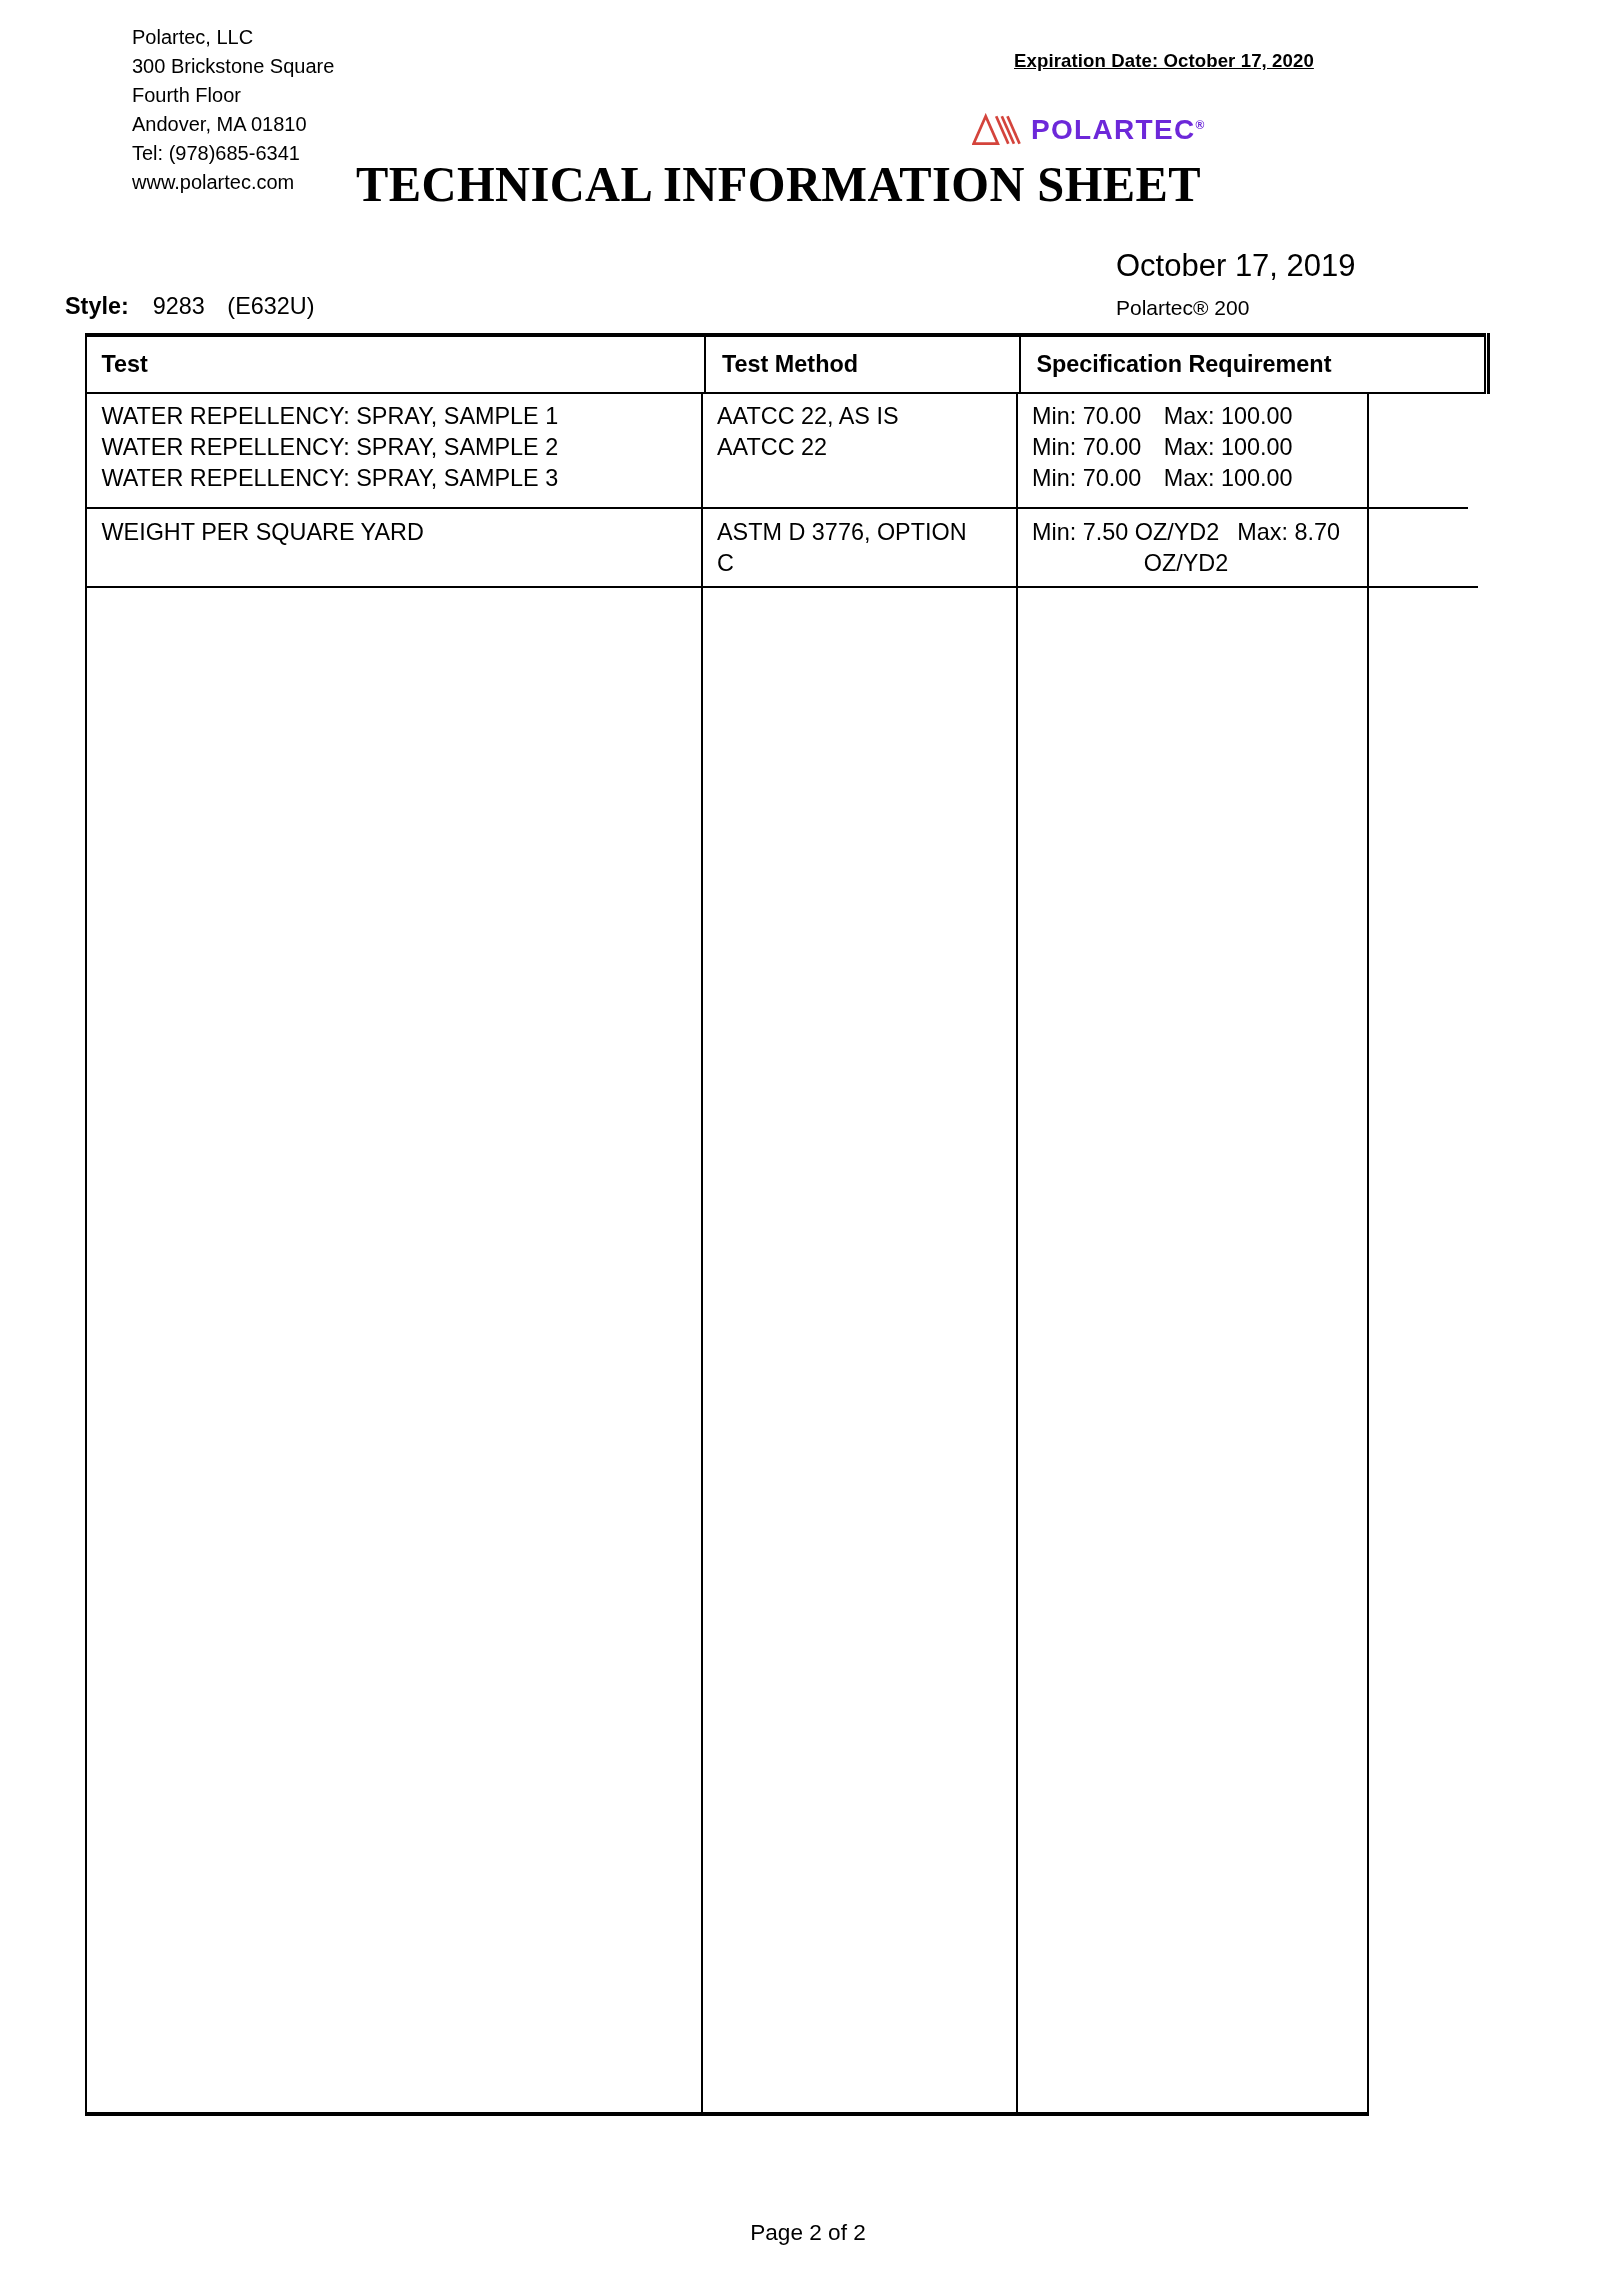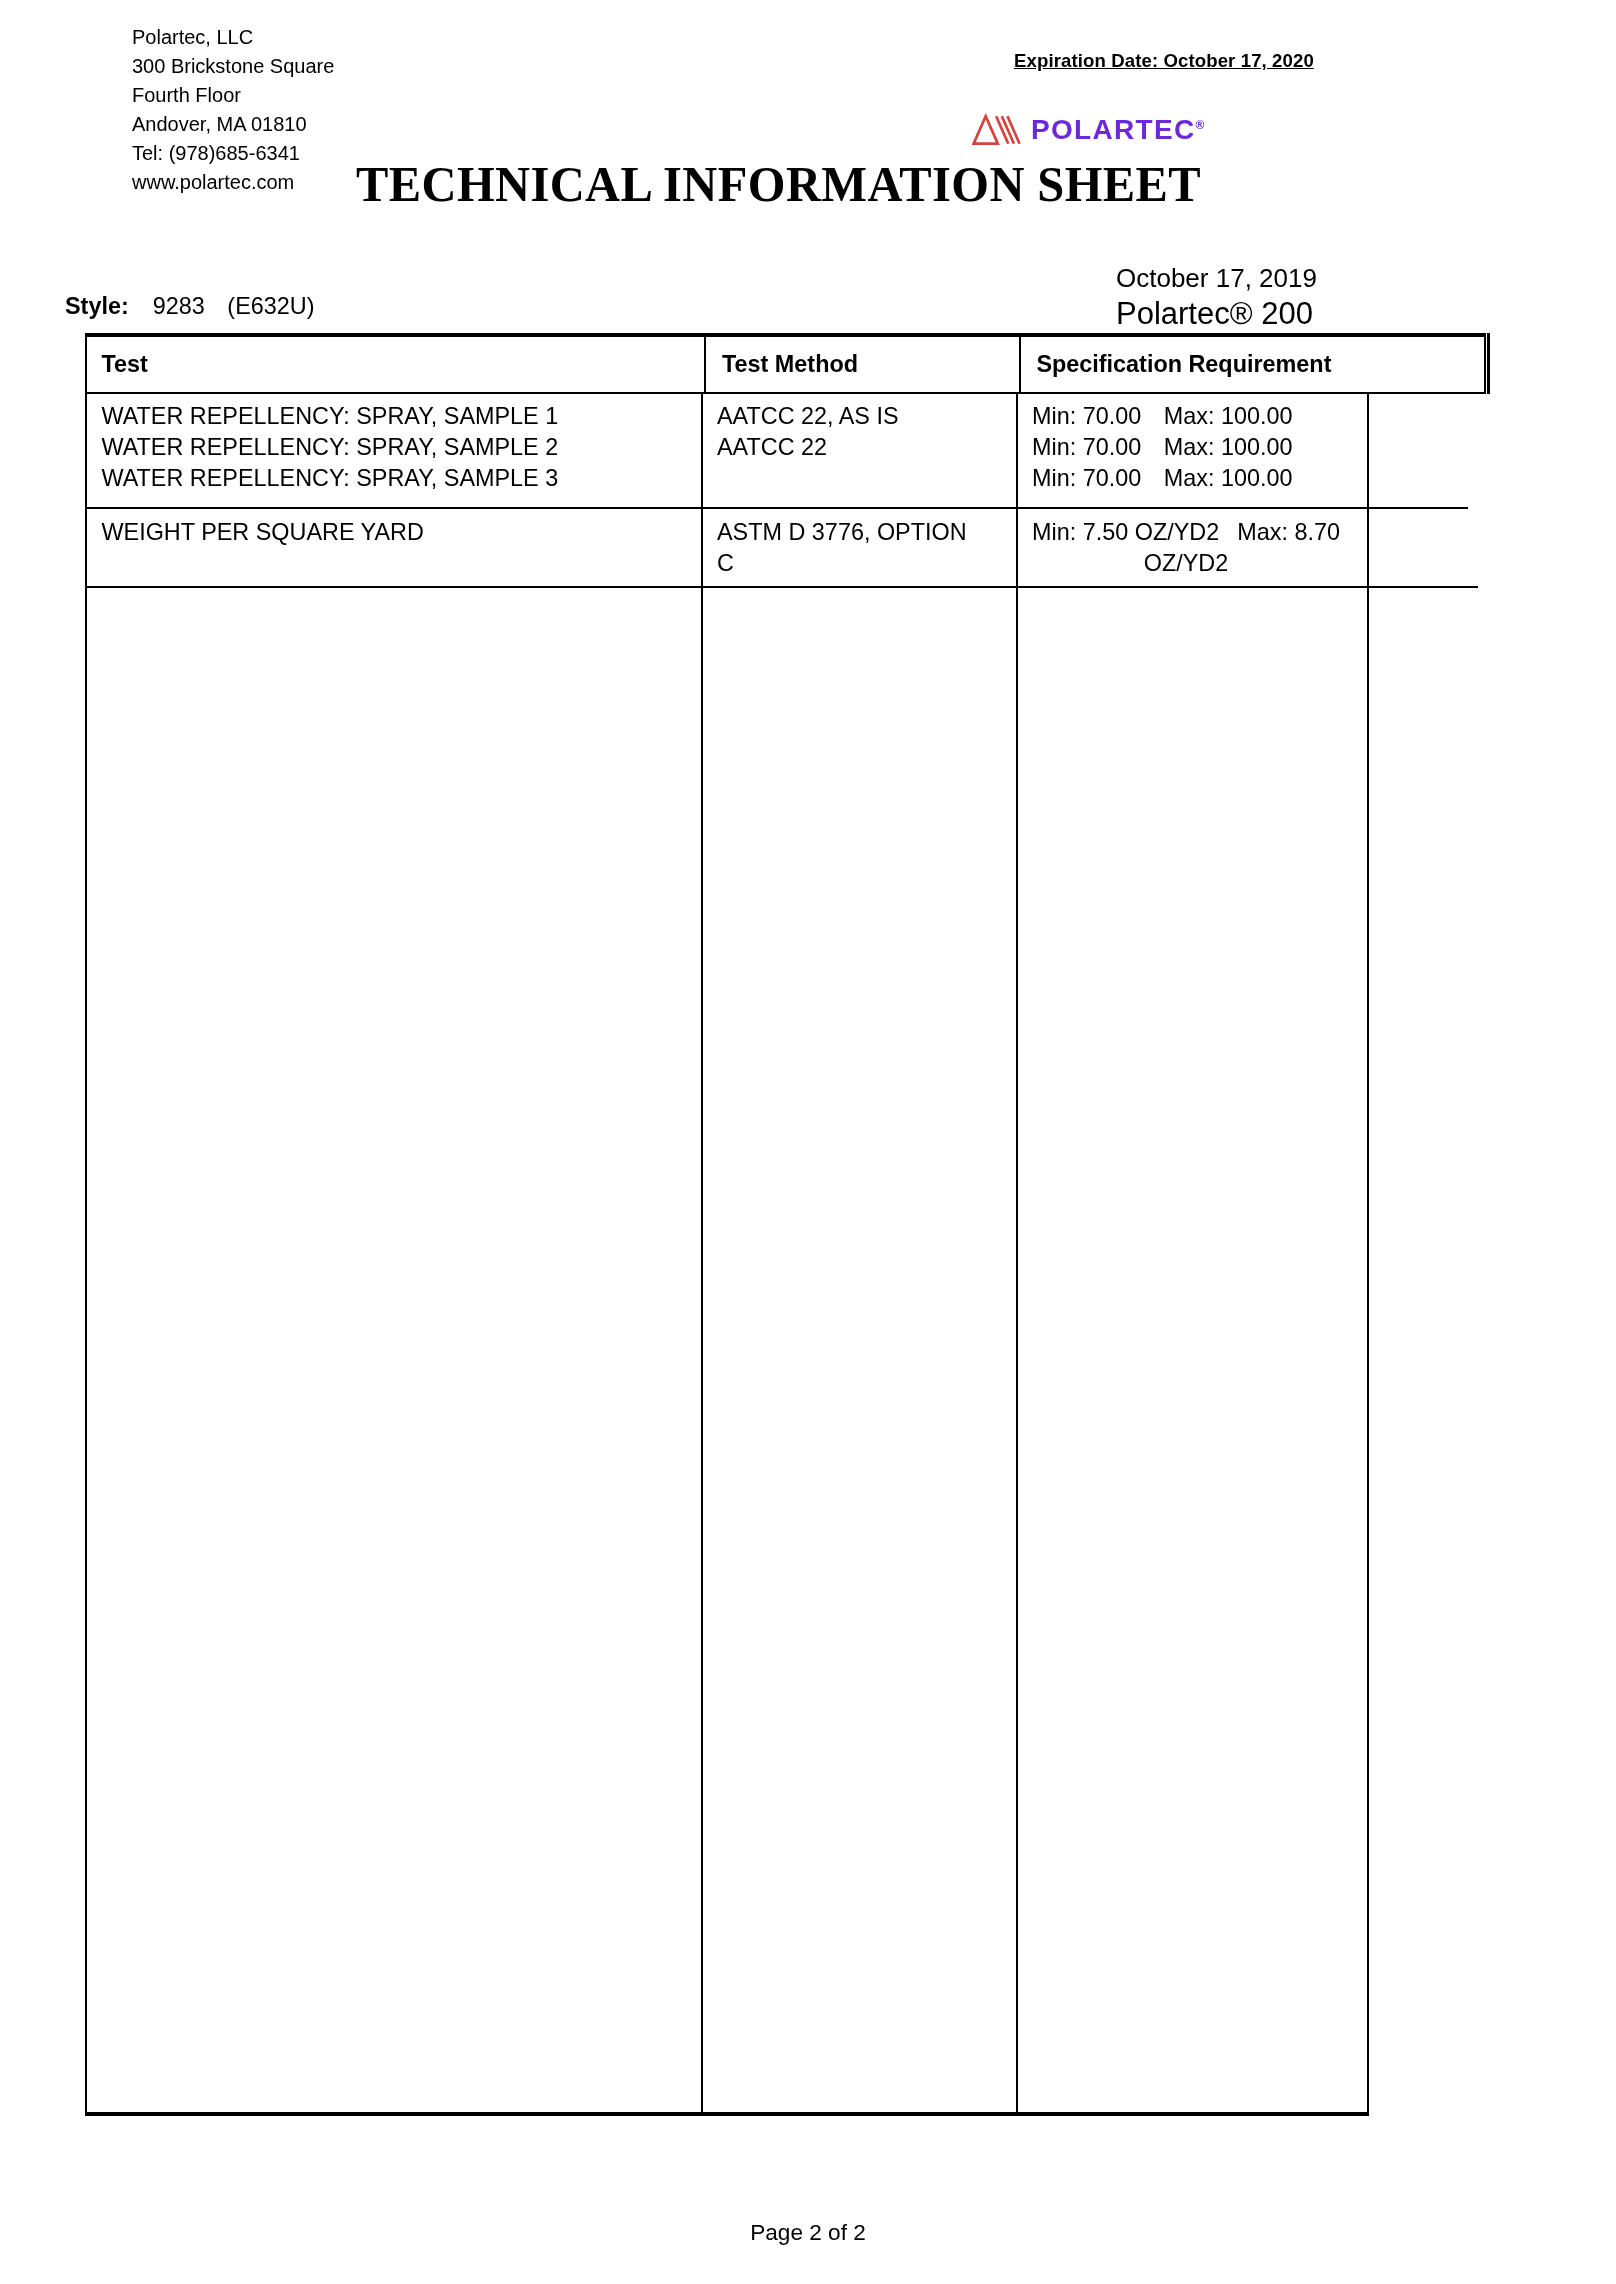--- a/index.html
+++ b/index.html
@@ -84,29 +84,29 @@
     font-size: 50px;
     letter-spacing: 0.4px;
     white-space: nowrap;
     transform: scaleX(0.97);
     transform-origin: left center;
   }
 
   .doc-date {
     position: absolute;
     left: 1116px;
-    top: 263px;
-    font-size: 26px;
+    top: 248px;
+    font-size: 31px;
     white-space: nowrap;
   }
   .doc-product {
     position: absolute;
     left: 1116px;
     top: 296px;
-    font-size: 31px;
+    font-size: 21px;
     white-space: nowrap;
   }
 
   .style-line {
     position: absolute;
     left: 65px;
     top: 293px;
     font-size: 23.4px;
     white-space: nowrap;
   }

